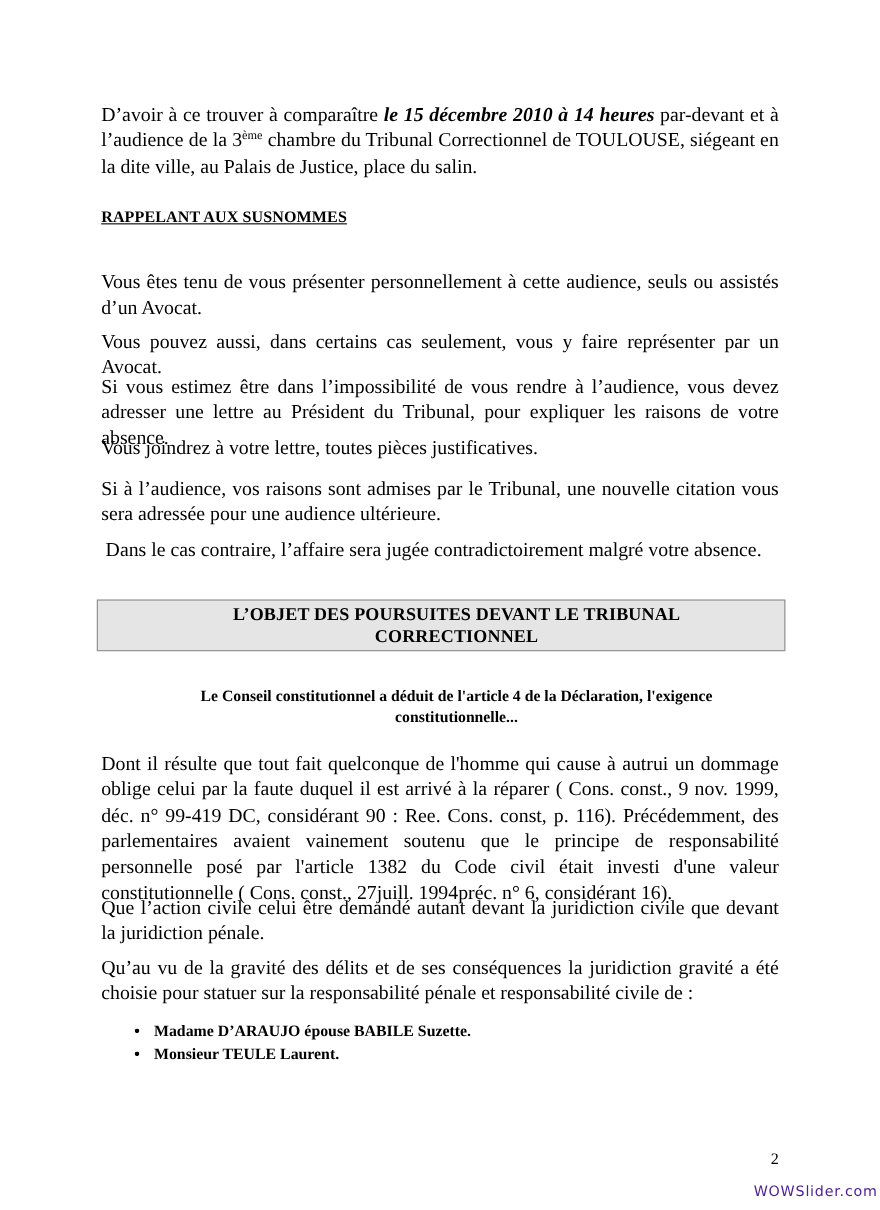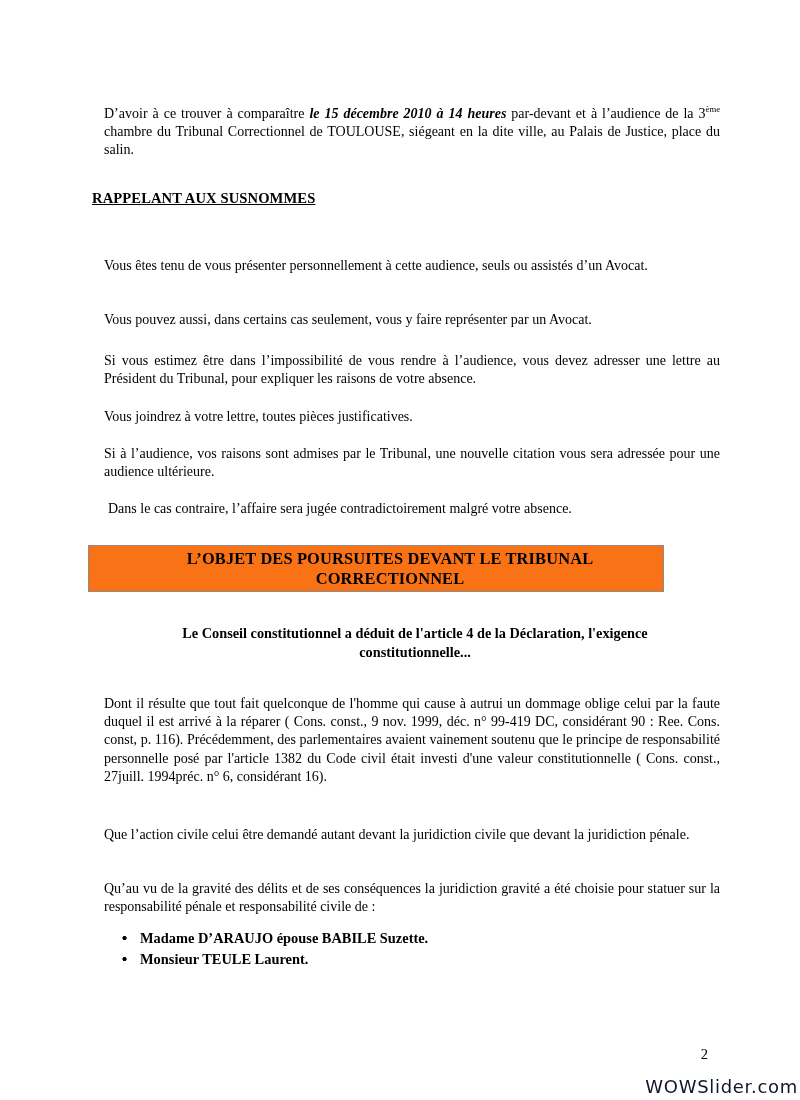--- a/index.html
+++ b/index.html
@@ -26,22 +26,22 @@
   }
 
   .content {
     position: absolute;
     left: 92px;
     top: 0;
     width: 616px;
   }
 
   p, .para {
-    margin: 12px;
-    font-size: 14px;
+    margin: 0;
+    font-size: 18px;
     line-height: 1.30;
     text-align: justify;
     text-justify: inter-word;
   }
 
   .p-intro { position: absolute; top: 93px;  left: 0; width: 616px; }
   .p-2     { position: absolute; top: 245px; left: 0; width: 616px; }
   .p-3     { position: absolute; top: 299px; left: 0; width: 616px; }
   .p-4     { position: absolute; top: 340px; left: 0; width: 616px; }
   .p-5     { position: absolute; top: 396px; left: 0; width: 616px; }
@@ -60,24 +60,24 @@
     font-weight: bold;
     text-decoration: underline;
     letter-spacing: 0.1px;
     white-space: nowrap;
   }
 
   .title-box {
     position: absolute;
     left: 88px;
     top: 545px;
-    width: 576px;
+    width: 626px;
     height: 47px;
     box-sizing: border-box;
-    background: #f97316;
+    background: #e5e5e5;
     border: 1px solid #8c8c8c;
     display: flex;
     align-items: center;
     justify-content: center;
     padding-left: 28px;
   }
   .title-box-inner {
     width: 100%;
     text-align: center;
     font-size: 16.4px;
@@ -129,22 +129,22 @@
     top: 1046px;
     font-size: 14.6px;
     text-align: right;
   }
 
   .watermark {
     position: absolute;
     right: 2px;
     top: 1076px;
     font-family: "DejaVu Sans", "Liberation Sans", sans-serif;
-    font-size: 18px;
-    color: #0f172a;
+    font-size: 13px;
+    color: #4c1d95;
     letter-spacing: 0.7px;
     white-space: nowrap;
   }
 
   .bi { font-weight: bold; font-style: italic; }
   sup { font-size: 0.62em; vertical-align: super; line-height: 0; }
 </style>
 </head>
 <body>
 

